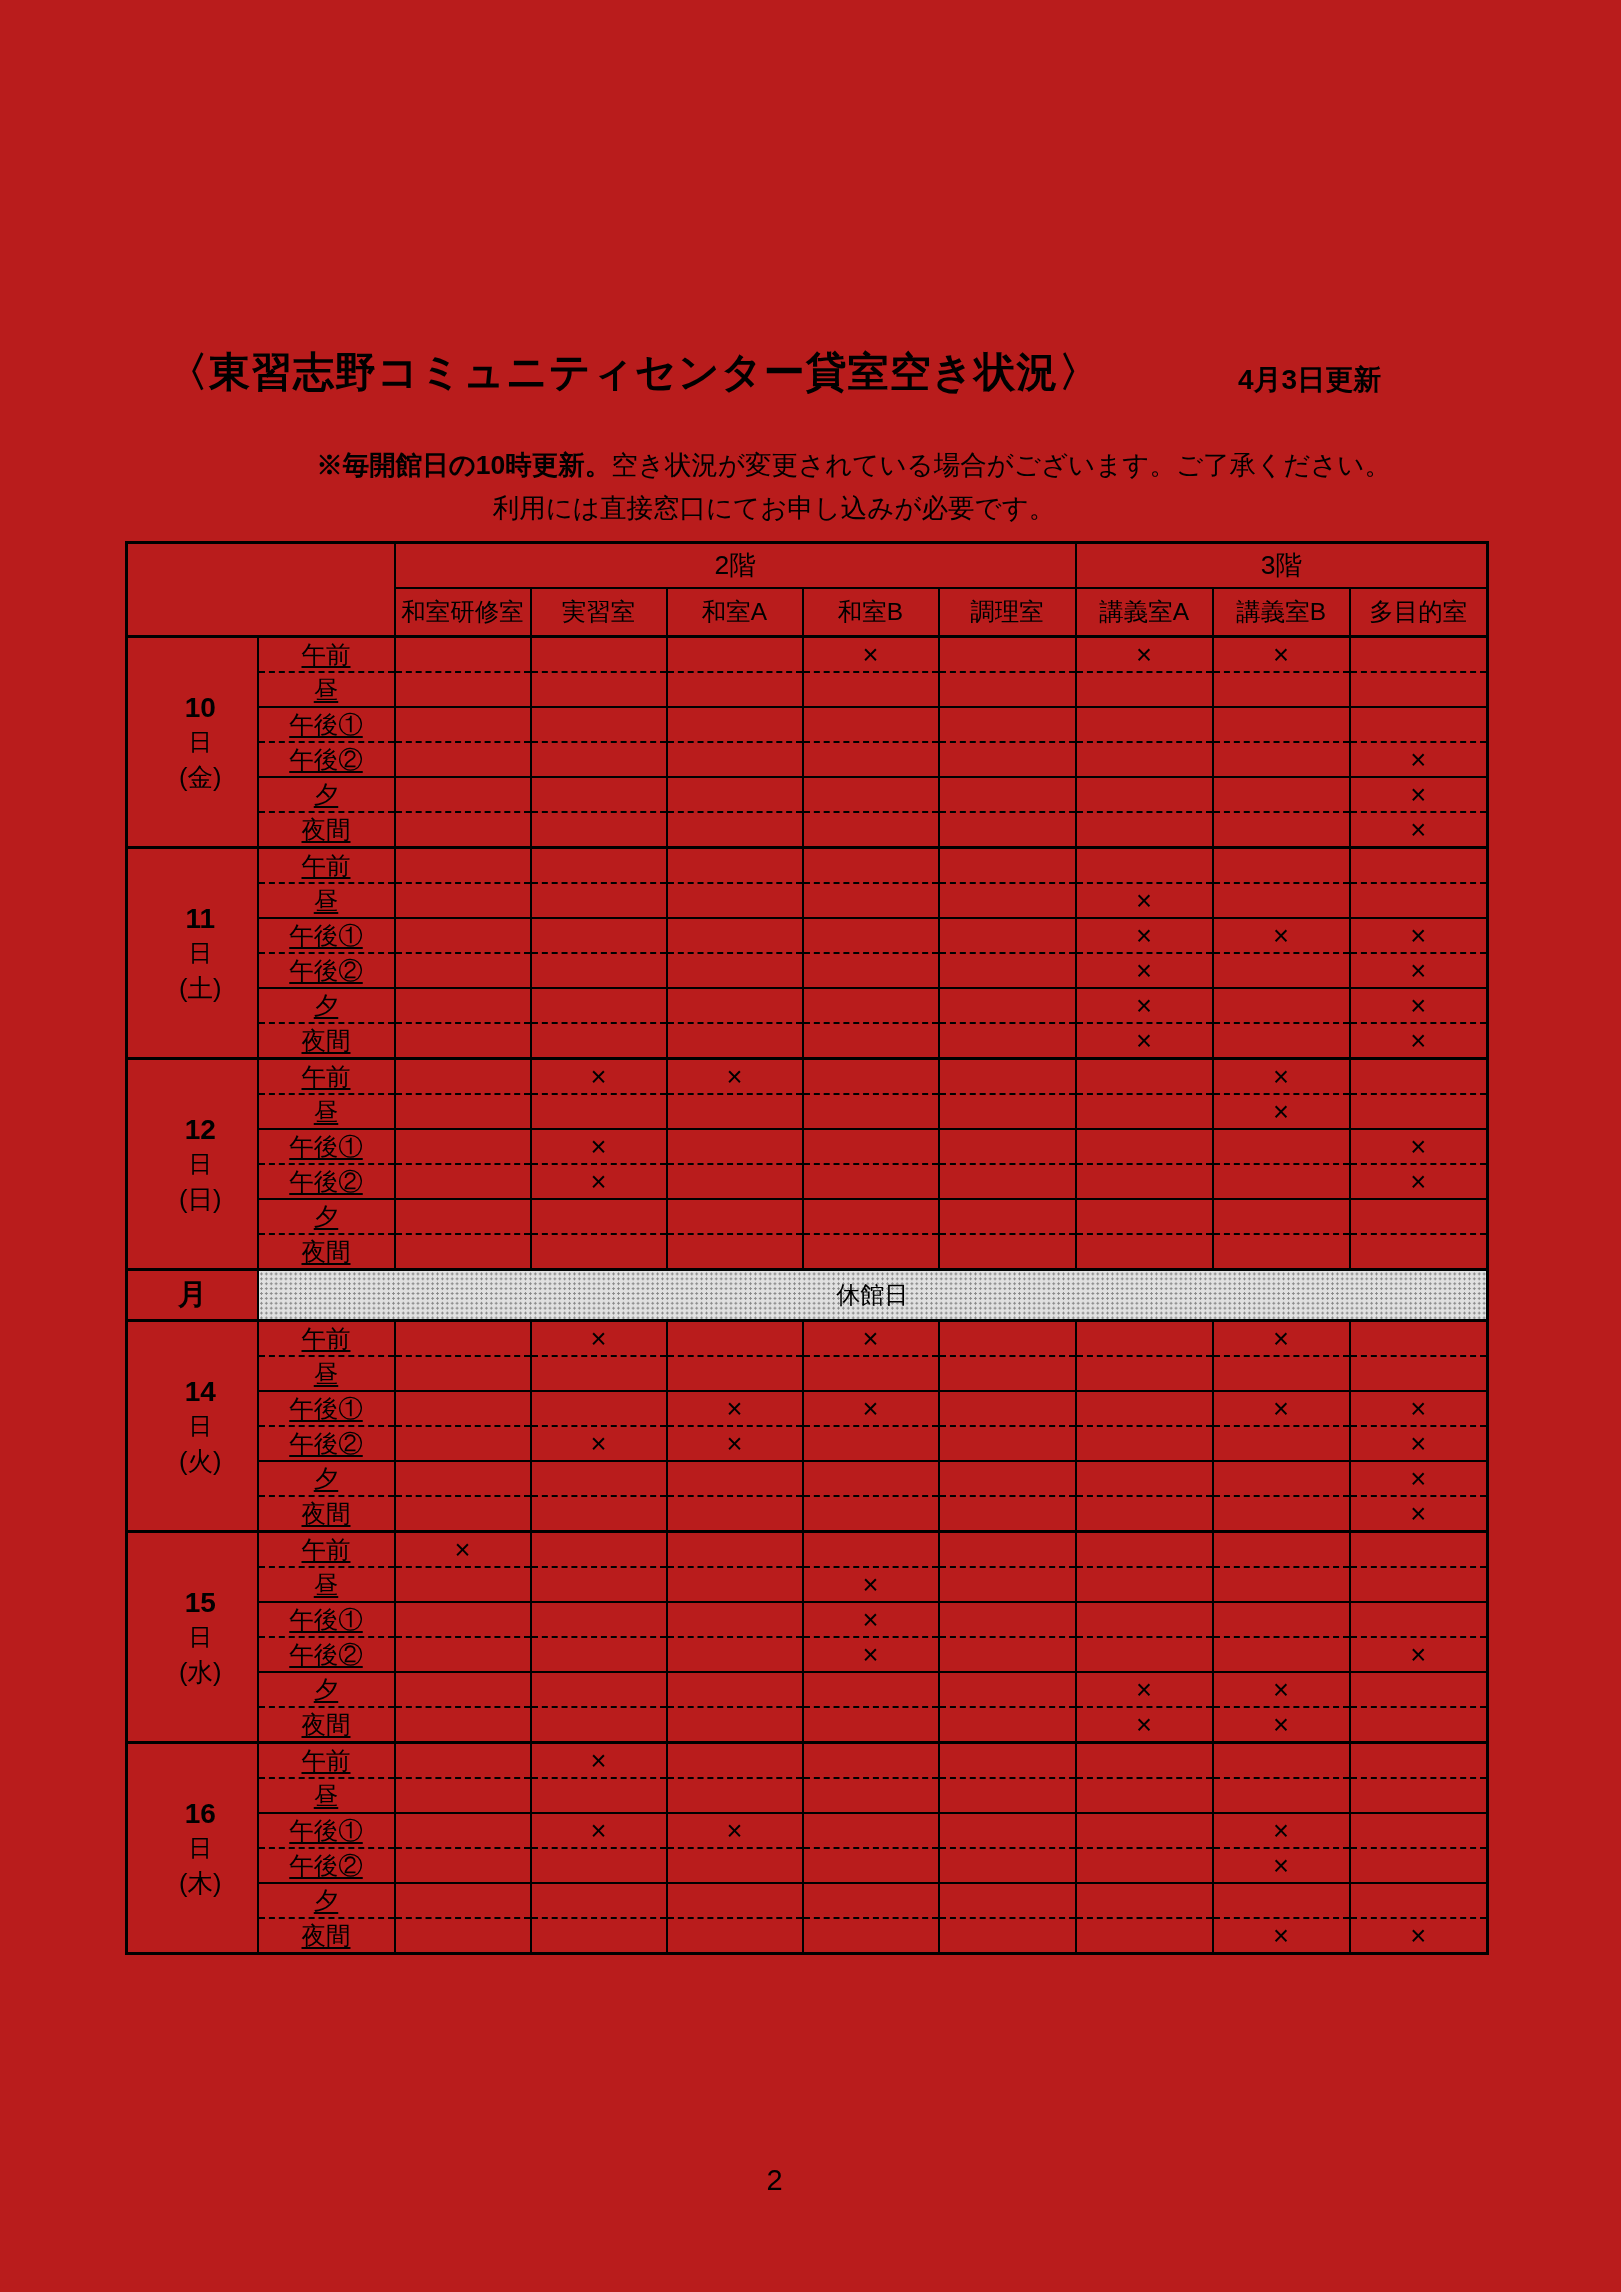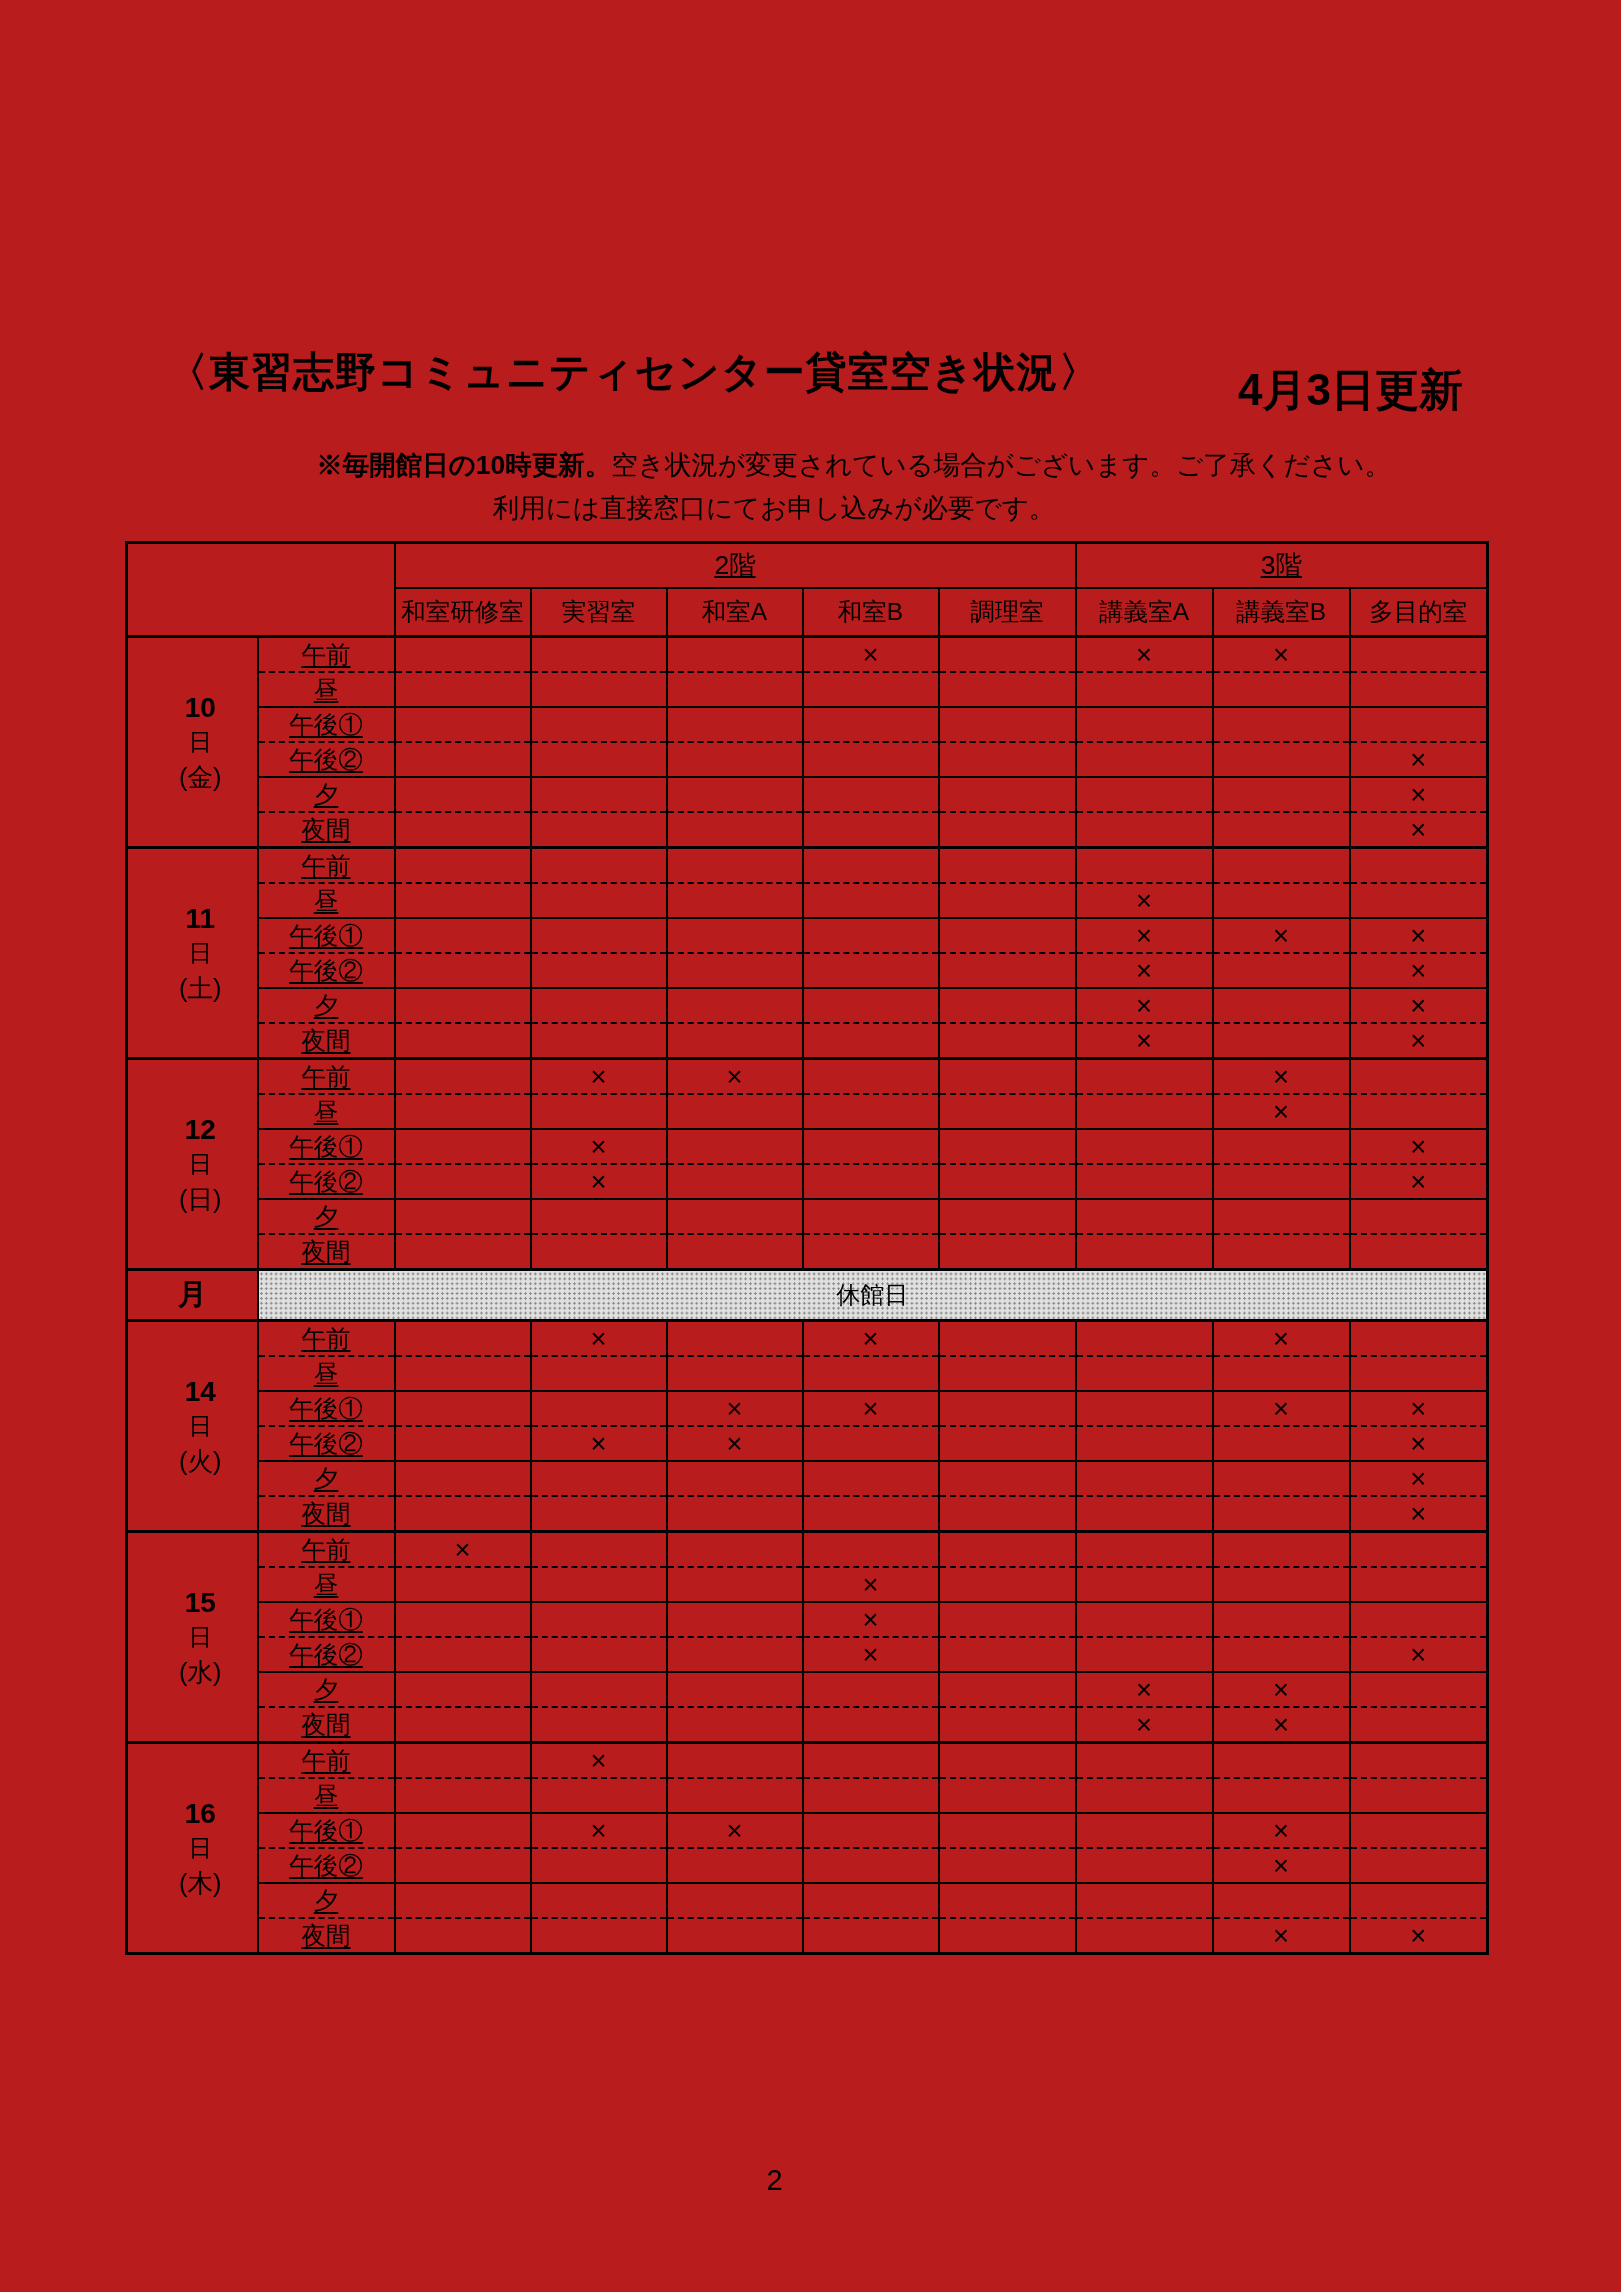--- a/index.html
+++ b/index.html
@@ -19,21 +19,21 @@
     margin: 0;
     font-size: 41px;
     font-weight: bold;
     letter-spacing: 1px;
     white-space: nowrap;
   }
   .updated {
     position: absolute;
     left: 1238px;
     top: 361px;
-    font-size: 44px;
+    font-size: 28px;
     font-weight: bold;
     white-space: nowrap;
   }
   .note1 {
     position: absolute;
     left: 176px;
     top: 447px;
     width: 1215px;
     text-align: right;
     font-size: 26.5px;
@@ -64,21 +64,21 @@
     text-align: center;
     vertical-align: middle;
     overflow: hidden;
   }
   .grid thead tr.floor-row { height: 45px; }
   .grid thead tr.room-row  { height: 49px; }
   .grid tbody tr { height: 34px; }
   .grid tbody tr.month-row { height: 51px; }
 
   .corner { border-bottom: 3.9px solid #000; }
-  th.floor { font-size: 26.5px; font-weight: normal; border-bottom: 2.9px solid #000; text-decoration: underline; }
+  th.floor { font-size: 26.5px; font-weight: normal; border-bottom: 2.9px solid #000; }
   th.room  { font-size: 24.5px; font-weight: normal; border-bottom: 3.9px solid #000; }
 
   .c-thick { border-left: 3.9px solid #000; }
   .c-floor { border-left: 2.9px solid #000; }
 
   tr.r-dash  td { border-bottom: 2.9px dashed #000; }
   tr.r-solid td { border-bottom: 2px solid #000; }
   tr.r-end   td { border-bottom: 3.9px solid #000; }
   td.date-cell  { border-bottom: 3.9px solid #000 !important; }
 

